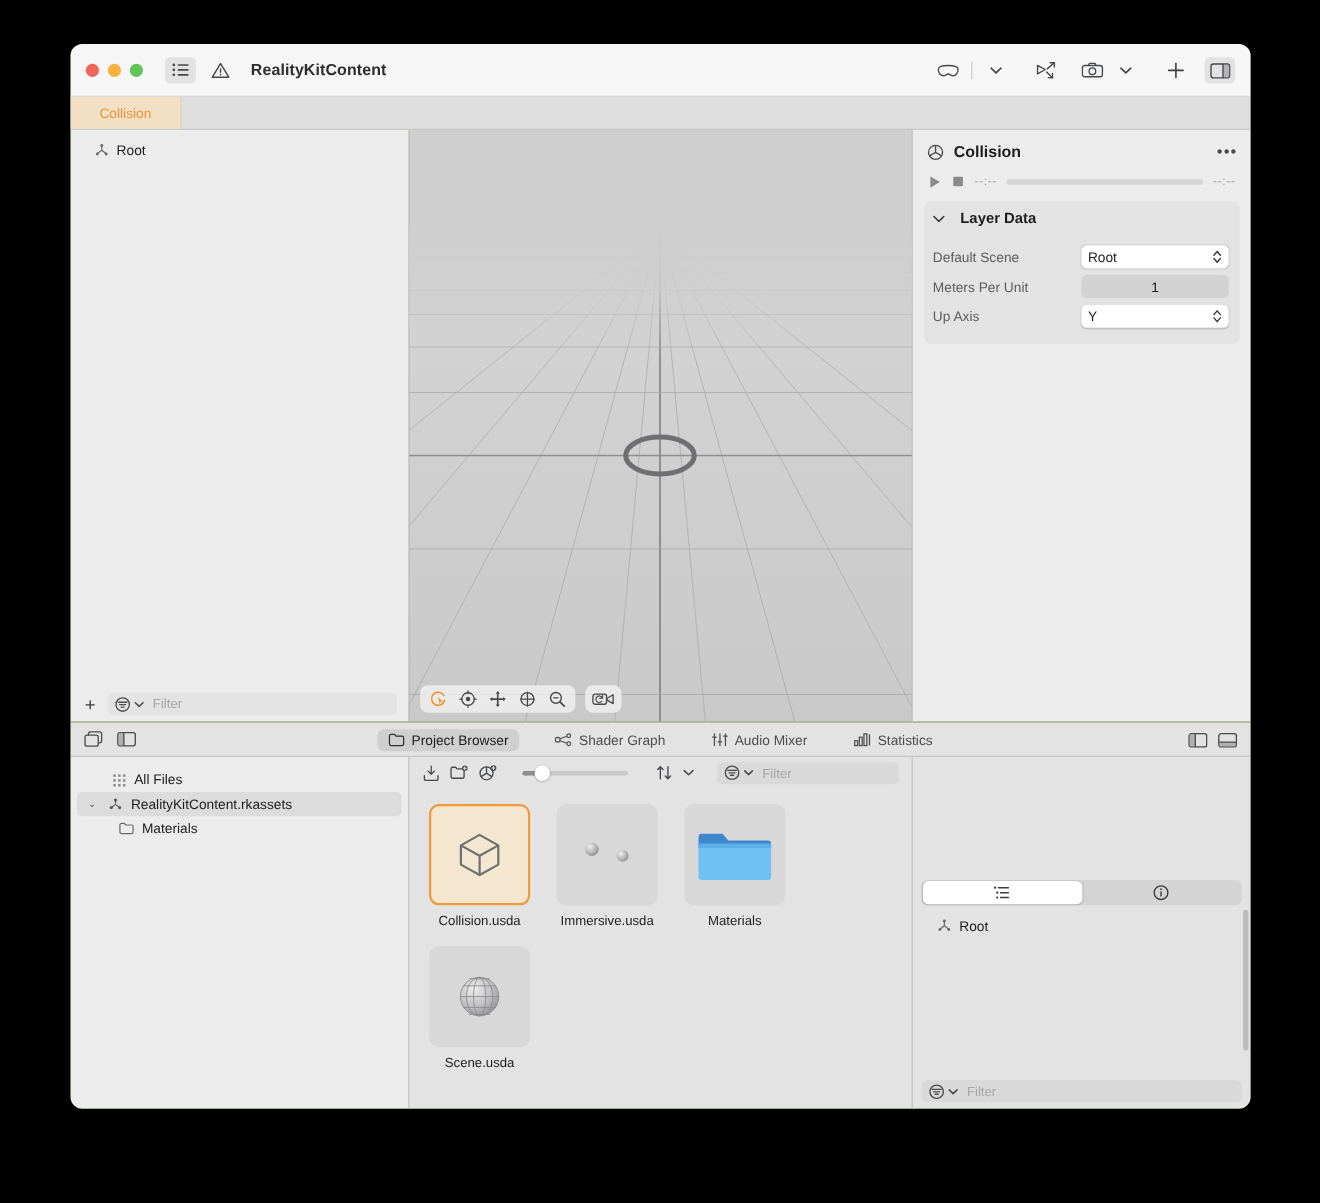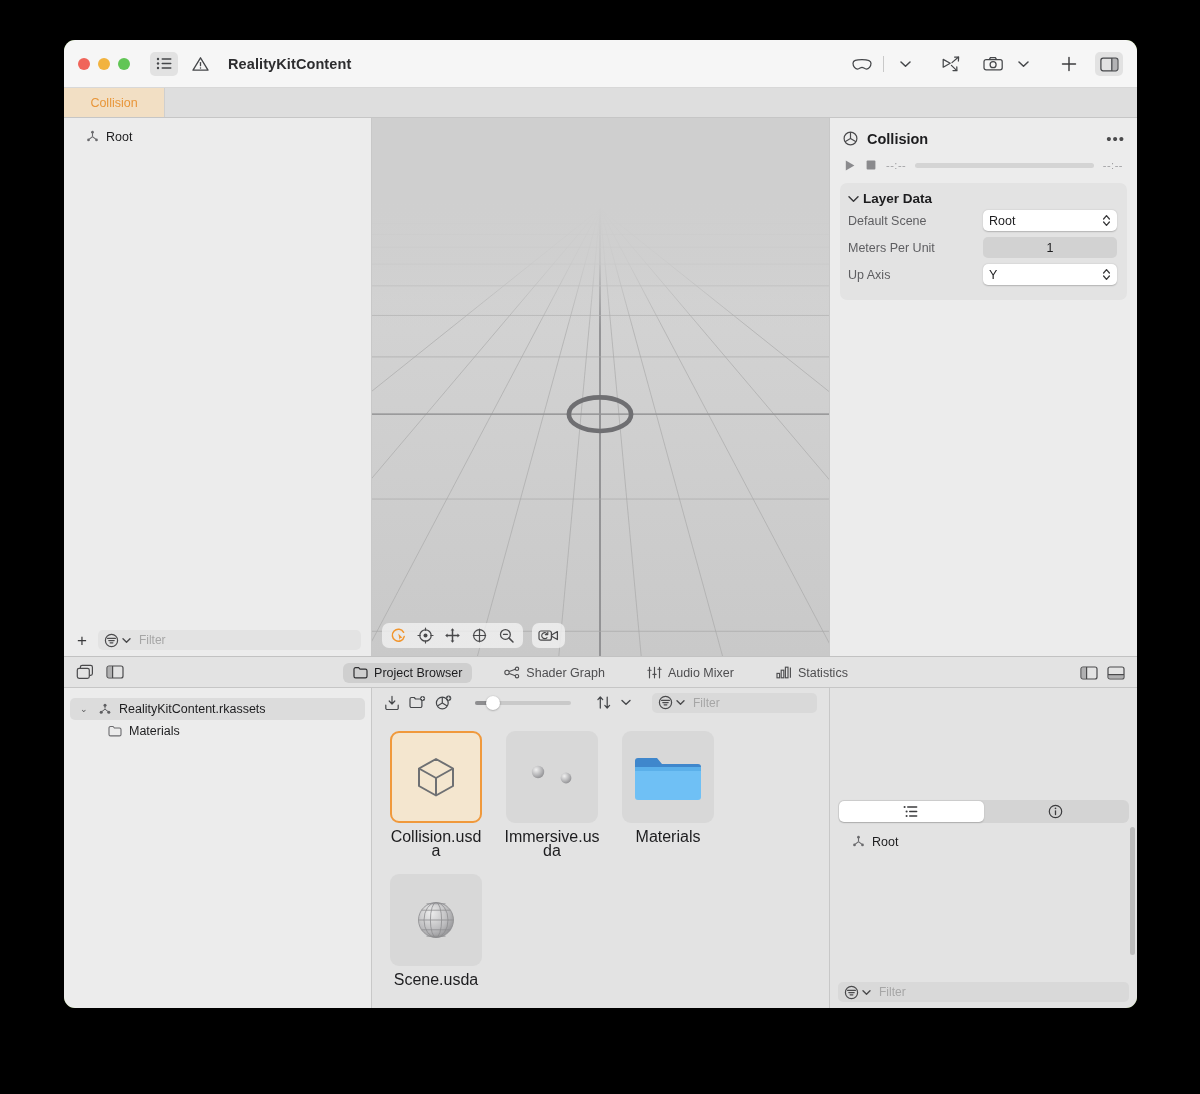--- a/index.html
+++ b/index.html
@@ -132,23 +132,23 @@
     display: flex; align-items: center; gap: 9px;
     padding: 8px 4px 0 4px; height: 28px;
   }
   .tc-time { font-size: 11px; color: #a0a0a3; letter-spacing: 0.5px; }
   .tc-track { flex: 1 1 auto; height: 5px; border-radius: 3px; background: #d4d4d4; }
   .card {
     margin-top: 8px; background: #e3e3e3;
     border-radius: 7px; padding: 8px 10px 12px 8px;
   }
   .card-head {
-    display: flex; align-items: center; gap: 4px;
+    display: flex; align-items: center; gap: 14px;
     font-size: 13.5px; font-weight: bold; color: #1d1d1f;
-    margin-bottom: 1px;
+    margin-bottom: 14px;
   }
   .prow { display: flex; align-items: center; height: 27px; }
   .plabel { width: 135px; font-size: 12.5px; color: #5e5e61; }
   .pctl { flex: 1 1 auto; }
   .popup {
     height: 21px; background: #fff; border-radius: 5px;
     box-shadow: 0 0.5px 1.5px rgba(0,0,0,0.22);
     display: flex; align-items: center; padding: 0 6px;
     font-size: 12.5px; color: #1d1d1f;
   }
@@ -218,21 +218,21 @@
   .thumb {
     width: 92px; height: 92px; border-radius: 9px;
     background: #d8d8d8;
     display: flex; align-items: center; justify-content: center;
     overflow: hidden;
   }
   .asset.sel .thumb {
     background: #f4e6cf; border: 2px solid #f0993c;
   }
   .aname {
-    margin-top: 7px; font-size: 16px; color: #1d1d1f;
+    margin-top: 7px; font-size: 12px; color: #1d1d1f;
     text-align: center; line-height: 14px; width: 96px;
     word-break: break-word;
   }
 
   #pb-insp {
     width: 308px; flex: 0 0 308px; background: #e3e3e3;
     border-left: 1px solid #c8c8c8;
     display: flex; flex-direction: column;
   }
   #pb-insp-top { flex: 0 0 106px; }
@@ -647,20 +647,38 @@
             <rect x="1" y="8.6" width="16" height="4.4" rx="1.8" fill="#8d8d90" opacity="0.6"></rect>
             <path d="M1 8.6 H17" stroke="#4a4a4c" stroke-width="1.2"></path>
           </svg>
         </span>
       </div>
     </div>
 
     <div id="bottomrow">
 
       <div id="pb-side">
+        <div class="pb-row" style="padding-left:32px">
+          <span>
+            <svg width="13" height="13" viewBox="0 0 13 13">
+              <g fill="#8a8a8d">
+                <rect x="1" y="1" width="2.2" height="2.2"></rect>
+                  <rect x="5.4" y="1" width="2.2" height="2.2"></rect>
+                  <rect x="9.8" y="1" width="2.2" height="2.2"></rect>
+                <rect x="1" y="5.4" width="2.2" height="2.2"></rect>
+                  <rect x="5.4" y="5.4" width="2.2" height="2.2"></rect>
+                  <rect x="9.8" y="5.4" width="2.2" height="2.2"></rect>
+                <rect x="1" y="9.8" width="2.2" height="2.2"></rect>
+                  <rect x="5.4" y="9.8" width="2.2" height="2.2"></rect>
+                  <rect x="9.8" y="9.8" width="2.2" height="2.2"></rect>
+              </g>
+            </svg>
+          </span>
+          <span>All Files</span>
+        </div>
 
         <div class="pb-row sel" style="padding-left:10px">
           <span class="tw">⌄</span>
           <span>
             <svg width="14" height="13" viewBox="0 0 14 13">
               <g stroke="#5e5e61" stroke-width="1" fill="none">
                 <path d="M7 5.6 V2.8 M7 6.2 L3.8 8.6 M7 6.2 L10.2 8.6"></path>
               </g>
               <g fill="#5e5e61">
                 <circle cx="7" cy="2.3" r="1.5"></circle>

